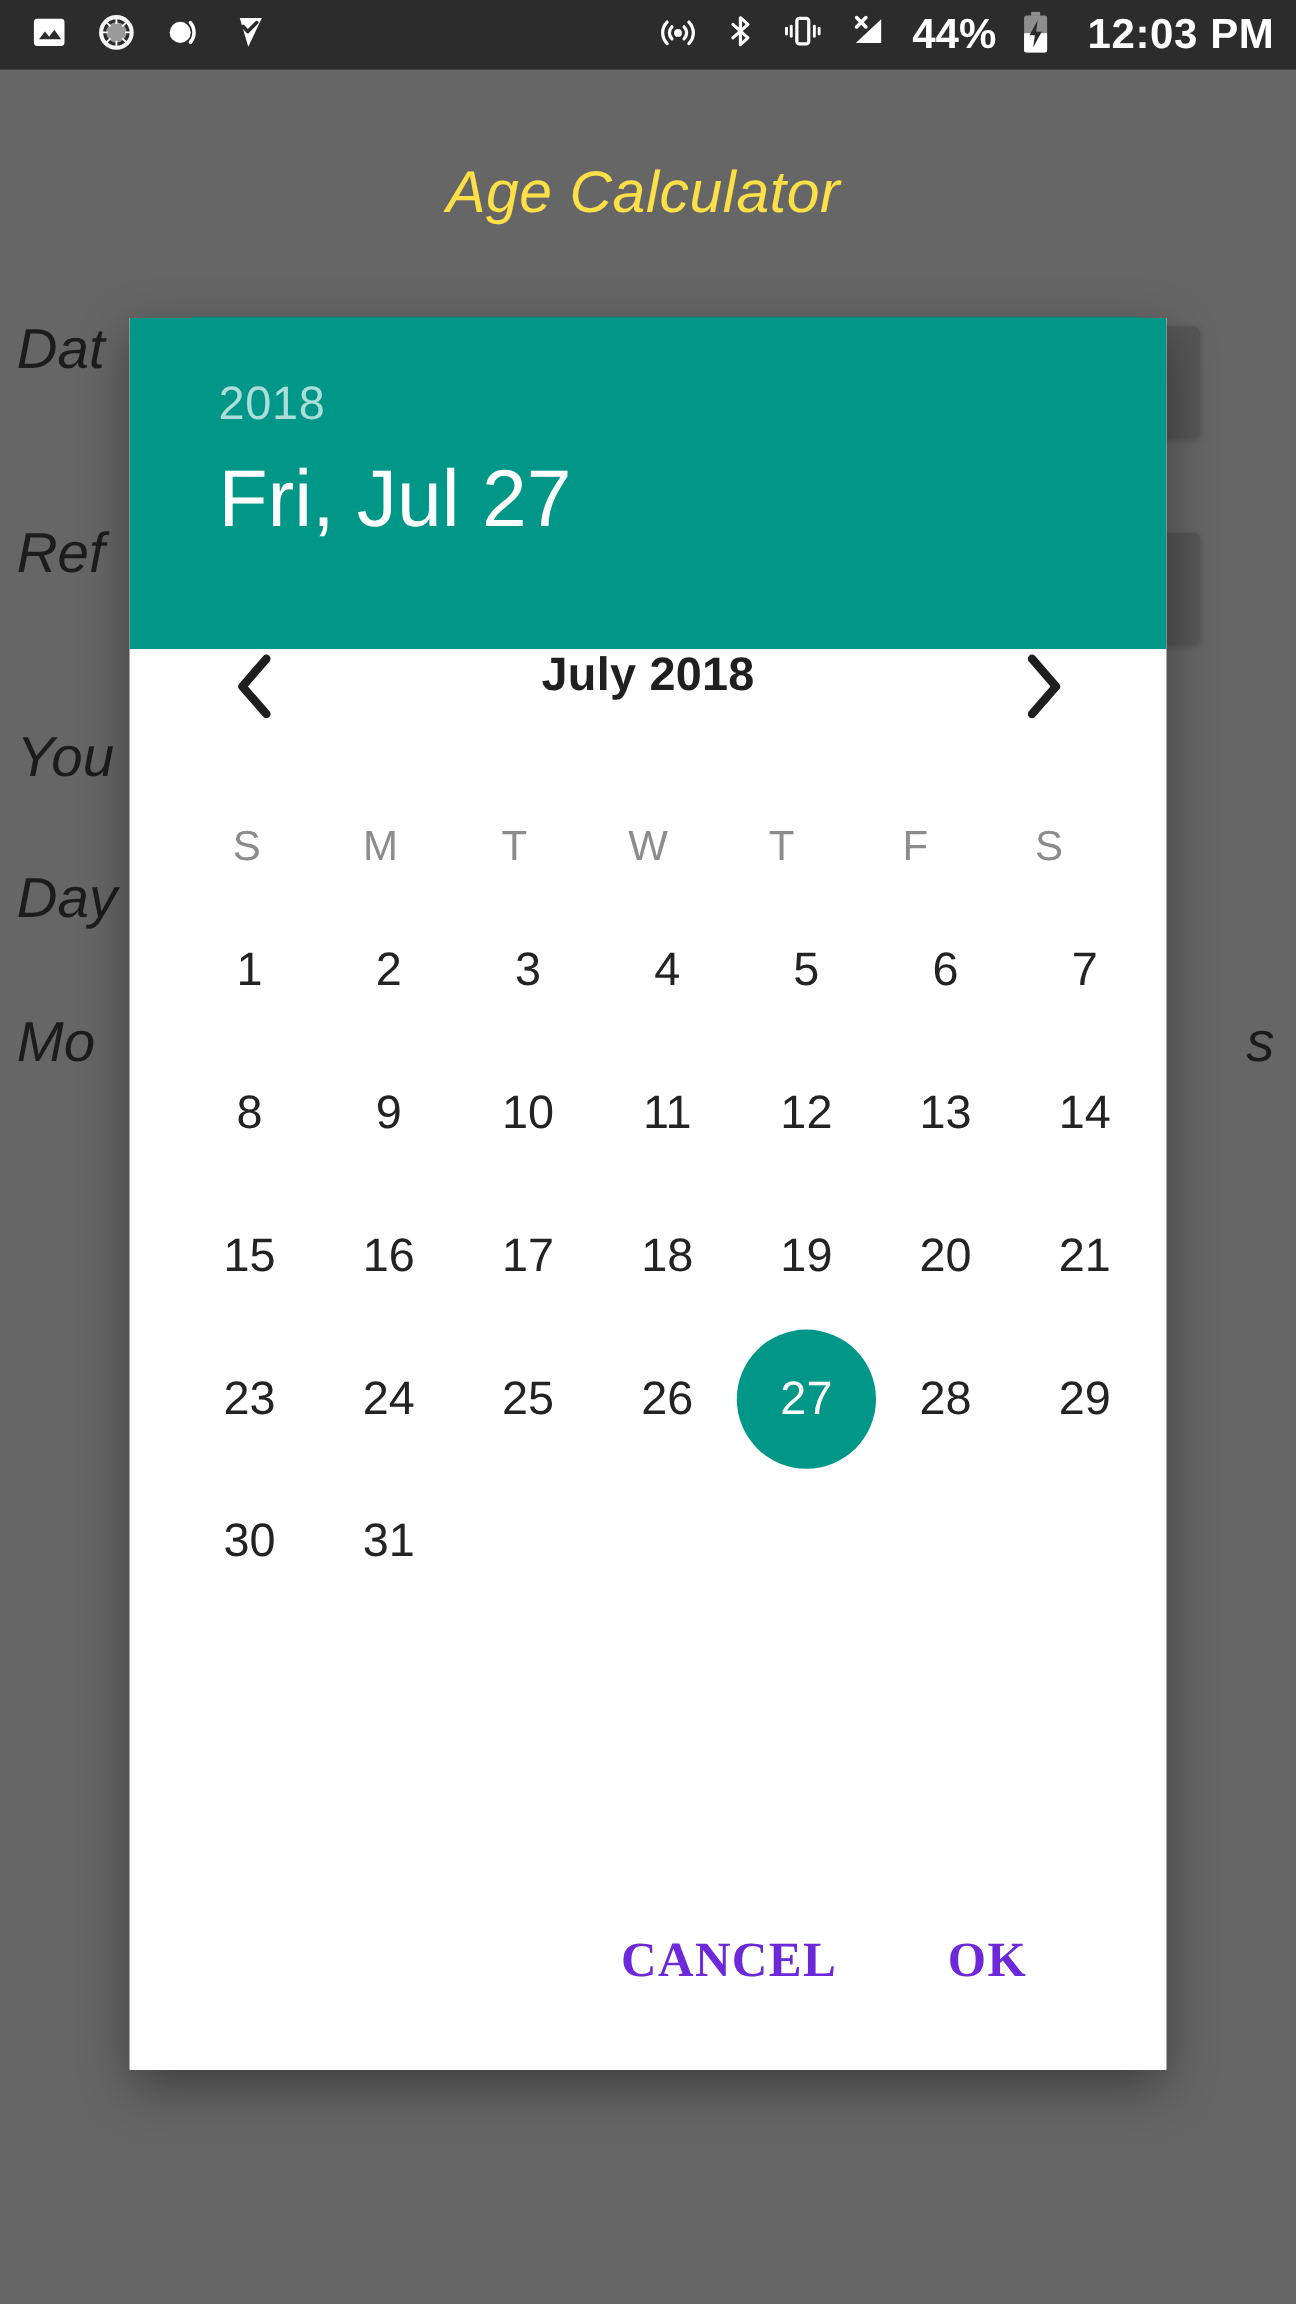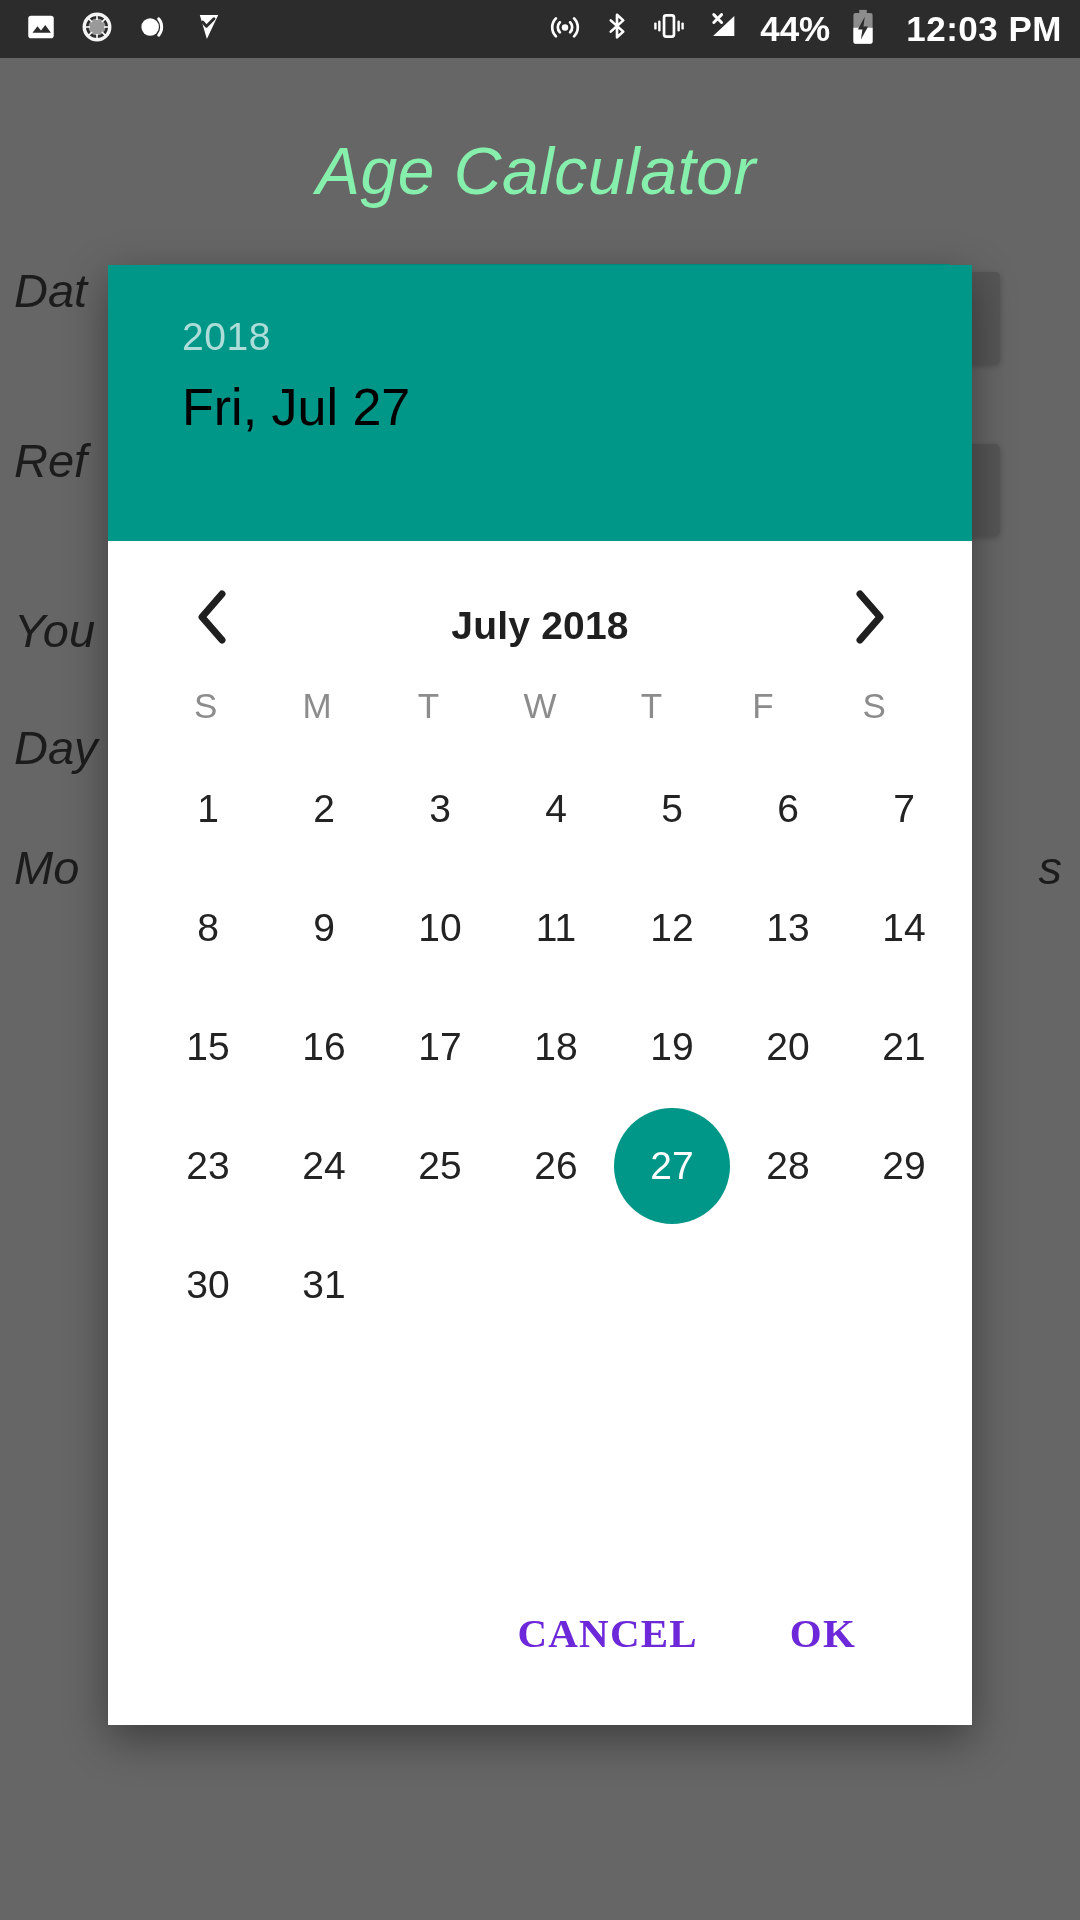--- a/index.html
+++ b/index.html
@@ -33,22 +33,22 @@
   
   .app-bg{
     position:absolute; top:58px; left:0;
     width:1080px; height:1862px;
     background:#666666;
     overflow:hidden;
   }
   .app-title{
     position:absolute; top:75px; left:0; width:1072px;
     text-align:center;
-    font-size:66px; font-style:italic; font-weight:400;
-    color:#86efac; letter-spacing:0.5px;
+    font-size:49px; font-style:italic; font-weight:400;
+    color:#fde047; letter-spacing:0.5px;
   }
   .bg-row{
     position:absolute; left:14px;
     font-size:47px; font-style:italic; font-weight:400;
     color:#1c1c1c; white-space:nowrap;
   }
   .bg-accentbar{
     position:absolute; background:#009688;
   }
   .bg-card{
@@ -78,37 +78,37 @@
     height:276px;
     padding:52px 74px 0 74px;
     flex:0 0 auto;
   }
   .dlg-year{
     color:rgba(255,255,255,0.68);
     font-size:39px; font-weight:400; letter-spacing:0.6px;
     line-height:1;
   }
   .dlg-date{
-    color:#000000;
-    font-size:52px; font-weight:400; letter-spacing:0px;
+    color:#ffffff;
+    font-size:67px; font-weight:400; letter-spacing:0px;
     line-height:1.12;
     margin-top:22px;
   }
 
   .dlg-body{
     flex:1 1 auto;
     background:#ffffff;
     padding:0 42px;
     display:flex; flex-direction:column;
   }
 
   .month-nav{
     height:122px;
-    display:flex; align-items:flex-end; justify-content:space-between;
-    padding:15px 30px;
+    display:flex; align-items:flex-start; justify-content:space-between;
+    padding:0 30px;
     flex:0 0 auto;
   }
   .nav-arrow{
     width:62px; height:62px;
     display:flex; align-items:center; justify-content:center;
     cursor:pointer;
   }
   .month-label{
     font-size:39px; font-weight:700; color:#1f1f1f;
     letter-spacing:0.2px;

